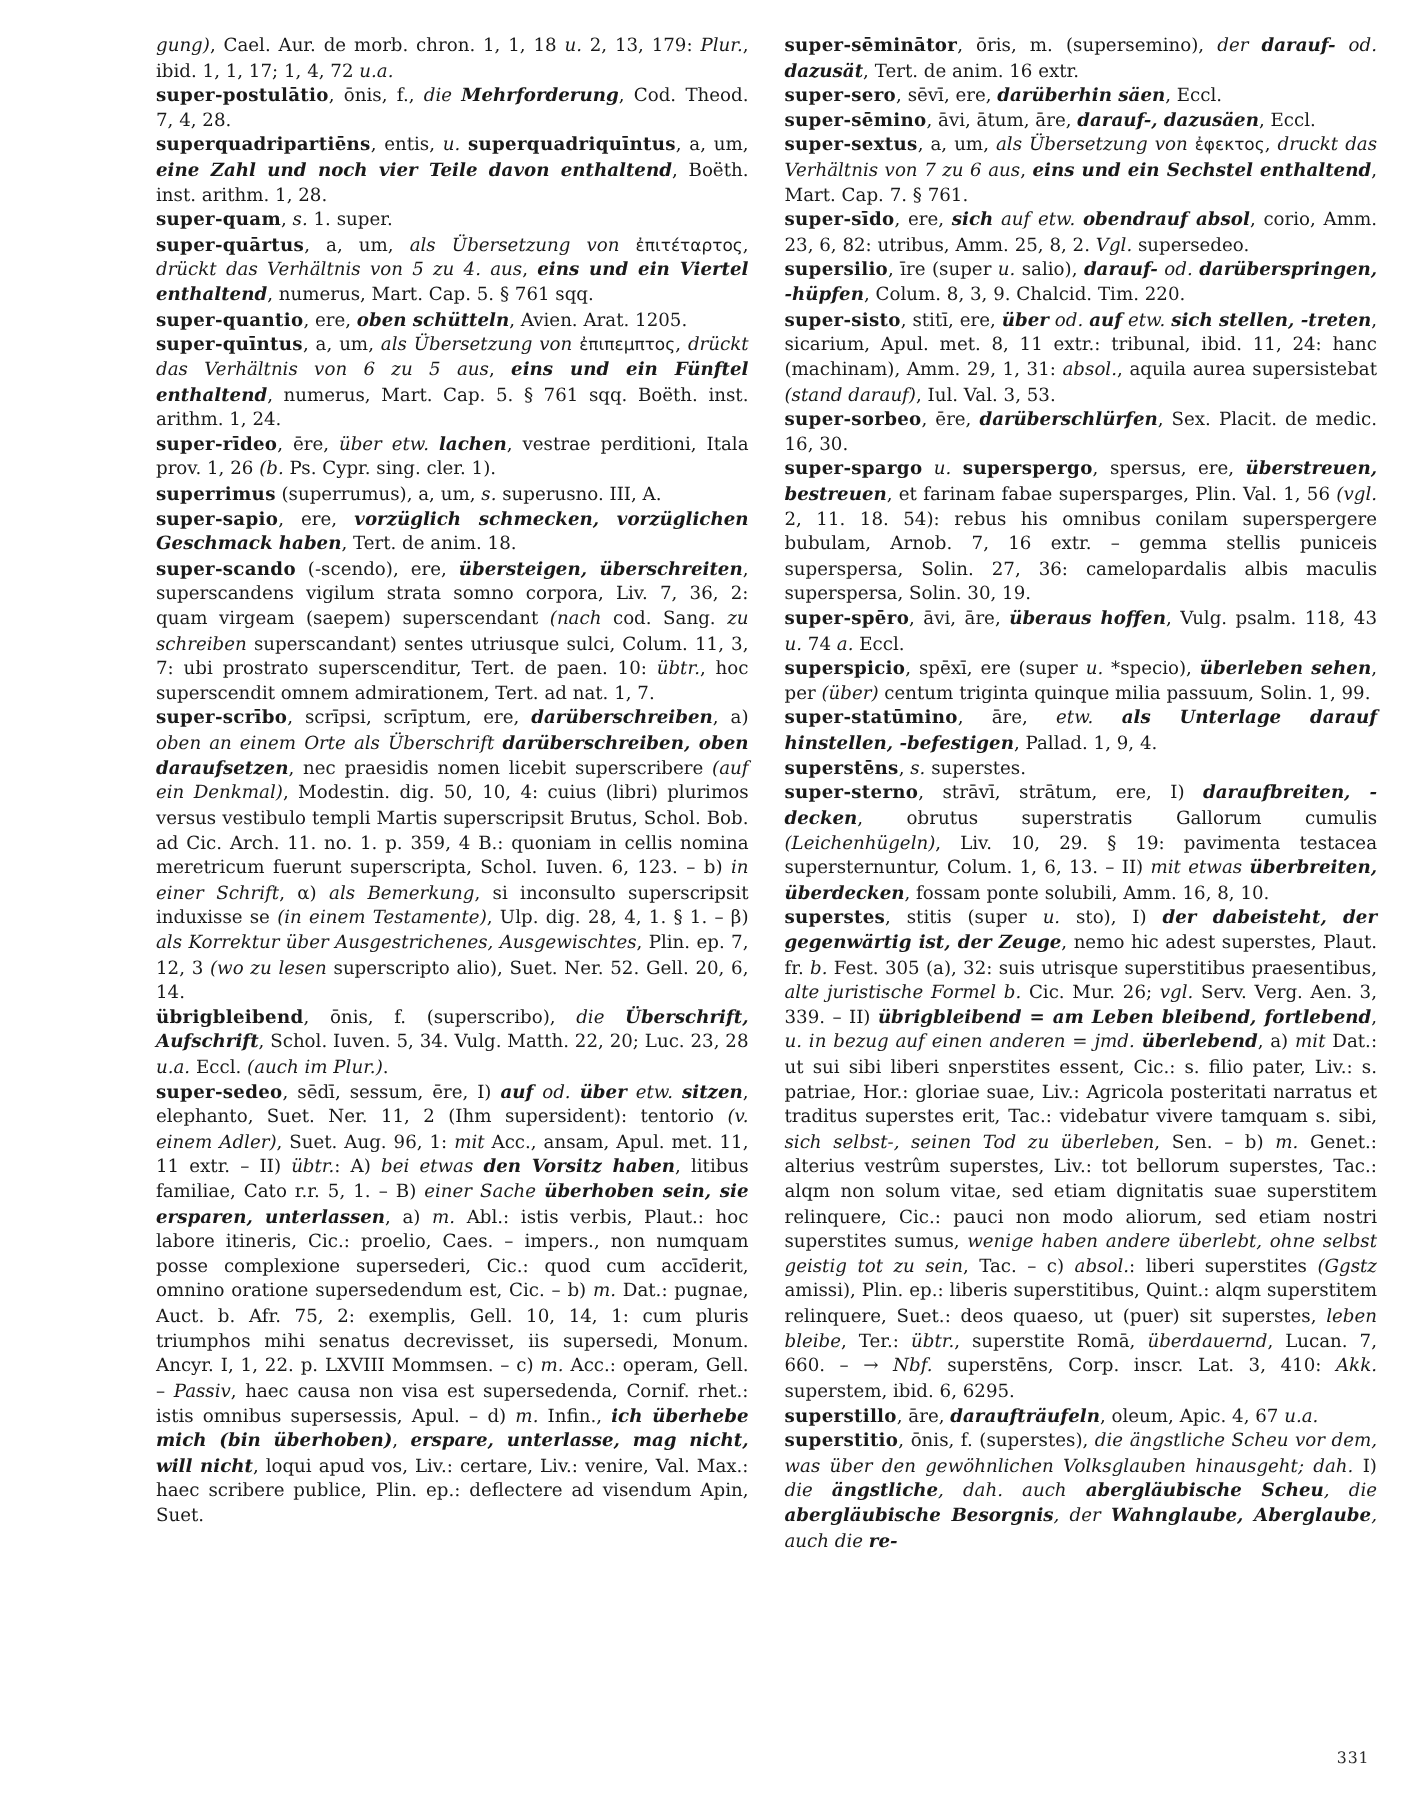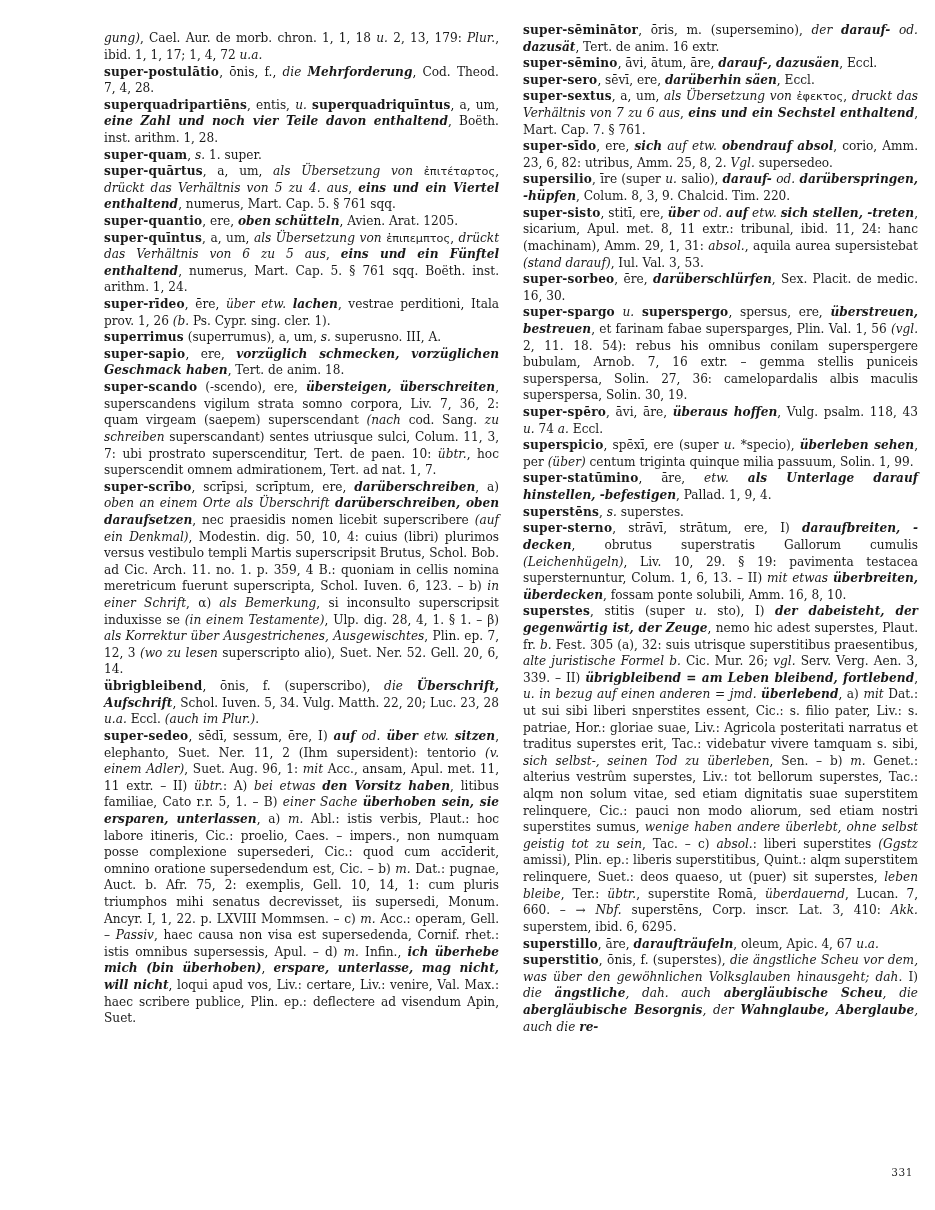--- a/index.html
+++ b/index.html
@@ -22,21 +22,20 @@
     width: 935px;
     height: 1210px;
   }
   .columns {
     position: absolute;
     left: 104px;
     top: 22px;
     width: 814px;
     display: flex;
     gap: 24px;
-    align-items: center;
   }
   .col {
     width: 395px;
     font-size: 12.15px;
     line-height: 1.367;
     text-align: justify;
     text-justify: inter-word;
     hyphens: manual;
     -webkit-hyphens: manual;
   }
@@ -101,22 +100,22 @@
         <p class="entry"><b class="hw">super-rīdeo</b>, ēre, <i class="de">über etw.</i> <b class="deb">lachen</b>, vestrae perditioni, Itala prov. 1, 26 <i class="de">(b.</i> Ps. Cypr. sing. cler. 1).</p>
         <p class="entry"><b class="hw">superrimus</b> (superrumus), a, um, <i class="de">s.</i> superusno. III, A.</p>
         <p class="entry"><b class="hw">super-sapio</b>, ere, <b class="deb">vorzüglich schmecken, vorzüglichen Geschmack haben</b>, Tert. de anim. 18.</p>
         <p class="entry"><b class="hw">super-scando</b> (-scendo), ere, <b class="deb">übersteigen, überschreiten</b>, superscandens vigilum strata somno corpora, Liv. 7, 36, 2: quam virgeam (saepem) superscendant <i class="de">(nach</i> cod. Sang. <i class="de">zu schreiben</i> superscandant) sentes utriusque sulci, Colum. 11, 3, 7: ubi prostrato superscenditur, Tert. de paen. 10: <i class="de">übtr.</i>, hoc superscendit omnem admirationem, Tert. ad nat. 1, 7.</p>
         <p class="entry"><b class="hw">super-scrībo</b>, scrīpsi, scrīptum, ere, <b class="deb">darüberschreiben</b>, a) <i class="de">oben an einem Orte als Überschrift</i> <b class="deb">darüberschreiben, oben daraufsetzen</b>, nec praesidis nomen licebit superscribere <i class="de">(auf ein Denkmal)</i>, Modestin. dig. 50, 10, 4: cuius (libri) plurimos versus vestibulo templi Martis superscripsit Brutus, Schol. Bob. ad Cic. Arch. 11. no. 1. p. 359, 4 B.: quoniam in cellis nomina meretricum fuerunt superscripta, Schol. Iuven. 6, 123. – b) <i class="de">in einer Schrift</i>, α) <i class="de">als Bemerkung</i>, si inconsulto superscripsit induxisse se <i class="de">(in einem Testamente)</i>, Ulp. dig. 28, 4, 1. § 1. – β) <i class="de">als Korrektur über Ausgestrichenes, Ausgewischtes</i>, Plin. ep. 7, 12, 3 <i class="de">(wo zu lesen</i> superscripto alio), Suet. Ner. 52. Gell. 20, 6, 14.</p>
         <p class="entry"><b class="hw">übrigbleibend</b>, ōnis, f. (superscribo), <i class="de">die <b class="deb">Überschrift, Aufschrift</b></i>, Schol. Iuven. 5, 34. Vulg. Matth. 22, 20; Luc. 23, 28 <i class="de">u.a.</i> Eccl. <i class="de">(auch im Plur.)</i>.</p>
         <p class="entry"><b class="hw">super-sedeo</b>, sēdī, sessum, ēre, I) <b class="deb">auf</b> <i class="de">od.</i> <b class="deb">über</b> <i class="de">etw.</i> <b class="deb">sitzen</b>, elephanto, Suet. Ner. 11, 2 (Ihm supersident): tentorio <i class="de">(v. einem Adler)</i>, Suet. Aug. 96, 1: <i class="de">mit</i> Acc., ansam, Apul. met. 11, 11 extr. – II) <i class="de">übtr.</i>: A) <i class="de">bei etwas</i> <b class="deb">den Vorsitz haben</b>, litibus familiae, Cato r.r. 5, 1. – B) <i class="de">einer Sache</i> <b class="deb">überhoben sein, sie ersparen, unterlassen</b>, a) <i class="de">m.</i> Abl.: istis verbis, Plaut.: hoc labore itineris, Cic.: proelio, Caes. – impers., non numquam posse complexione supersederi, Cic.: quod cum accīderit, omnino oratione supersedendum est, Cic. – b) <i class="de">m.</i> Dat.: pugnae, Auct. b. Afr. 75, 2: exemplis, Gell. 10, 14, 1: cum pluris triumphos mihi senatus decrevisset, iis supersedi, Monum. Ancyr. I, 1, 22. p. LXVIII Mommsen. – c) <i class="de">m.</i> Acc.: operam, Gell. – <i class="de">Passiv</i>, haec causa non visa est supersedenda, Cornif. rhet.: istis omnibus supersessis, Apul. – d) <i class="de">m.</i> Infin., <b class="deb">ich überhebe mich (bin überhoben)</b>, <b class="deb">erspare, unterlasse, mag nicht, will nicht</b>, loqui apud vos, Liv.: certare, Liv.: venire, Val. Max.: haec scribere publice, Plin. ep.: deflectere ad visendum Apin, Suet.</p>
       </div>
     <div class="col" id="col-right">
         <p class="entry"><b class="hw">super-sēminātor</b>, ōris, m. (supersemino), <i class="de">der <b class="deb">darauf-</b> od. <b class="deb">dazusät</b></i>, Tert. de anim. 16 extr.</p>
+        <p class="entry"><b class="hw">super-sero</b>, sēvī, ere, <b class="deb">darüberhin säen</b>, Eccl.</p>
         <p class="entry"><b class="hw">super-sēmino</b>, āvi, ātum, āre, <b class="deb">darauf-, dazusäen</b>, Eccl.</p>
-        <p class="entry"><b class="hw">super-sero</b>, sēvī, ere, <b class="deb">darüberhin säen</b>, Eccl.</p>
         <p class="entry"><b class="hw">super-sextus</b>, a, um, <i class="de">als Übersetzung von</i> <span class="gr">ἐφεκτος</span>, <i class="de">druckt das Verhältnis von 7 zu 6 aus</i>, <b class="deb">eins und ein Sechstel enthaltend</b>, Mart. Cap. 7. § 761.</p>
         <p class="entry"><b class="hw">super-sīdo</b>, ere, <b class="deb">sich</b> <i class="de">auf etw.</i> <b class="deb">obendrauf absol</b>, corio, Amm. 23, 6, 82: utribus, Amm. 25, 8, 2. <i class="de">Vgl.</i> supersedeo.</p>
         <p class="entry"><b class="hw">supersilio</b>, īre (super <i class="de">u.</i> salio), <b class="deb">darauf-</b> <i class="de">od.</i> <b class="deb">darüberspringen, -hüpfen</b>, Colum. 8, 3, 9. Chalcid. Tim. 220.</p>
         <p class="entry"><b class="hw">super-sisto</b>, stitī, ere, <b class="deb">über</b> <i class="de">od.</i> <b class="deb">auf</b> <i class="de">etw.</i> <b class="deb">sich stellen, -treten</b>, sicarium, Apul. met. 8, 11 extr.: tribunal, ibid. 11, 24: hanc (machinam), Amm. 29, 1, 31: <i class="de">absol.</i>, aquila aurea supersistebat <i class="de">(stand darauf)</i>, Iul. Val. 3, 53.</p>
         <p class="entry"><b class="hw">super-sorbeo</b>, ēre, <b class="deb">darüberschlürfen</b>, Sex. Placit. de medic. 16, 30.</p>
         <p class="entry"><b class="hw">super-spargo</b> <i class="de">u.</i> <b class="hw">superspergo</b>, spersus, ere, <b class="deb">überstreuen, bestreuen</b>, et farinam fabae supersparges, Plin. Val. 1, 56 <i class="de">(vgl.</i> 2, 11. 18. 54): rebus his omnibus conilam superspergere bubulam, Arnob. 7, 16 extr. – gemma stellis puniceis superspersa, Solin. 27, 36: camelopardalis albis maculis superspersa, Solin. 30, 19.</p>
         <p class="entry"><b class="hw">super-spēro</b>, āvi, āre, <b class="deb">überaus hoffen</b>, Vulg. psalm. 118, 43 <i class="de">u.</i> 74 <i class="de">a.</i> Eccl.</p>
         <p class="entry"><b class="hw">superspicio</b>, spēxī, ere (super <i class="de">u.</i> *specio), <b class="deb">überleben sehen</b>, per <i class="de">(über)</i> centum triginta quinque milia passuum, Solin. 1, 99.</p>
         <p class="entry"><b class="hw">super-statūmino</b>, āre, <i class="de">etw.</i> <b class="deb">als Unterlage darauf hinstellen, -befestigen</b>, Pallad. 1, 9, 4.</p>
         <p class="entry"><b class="hw">superstēns</b>, <i class="de">s.</i> superstes.</p>

